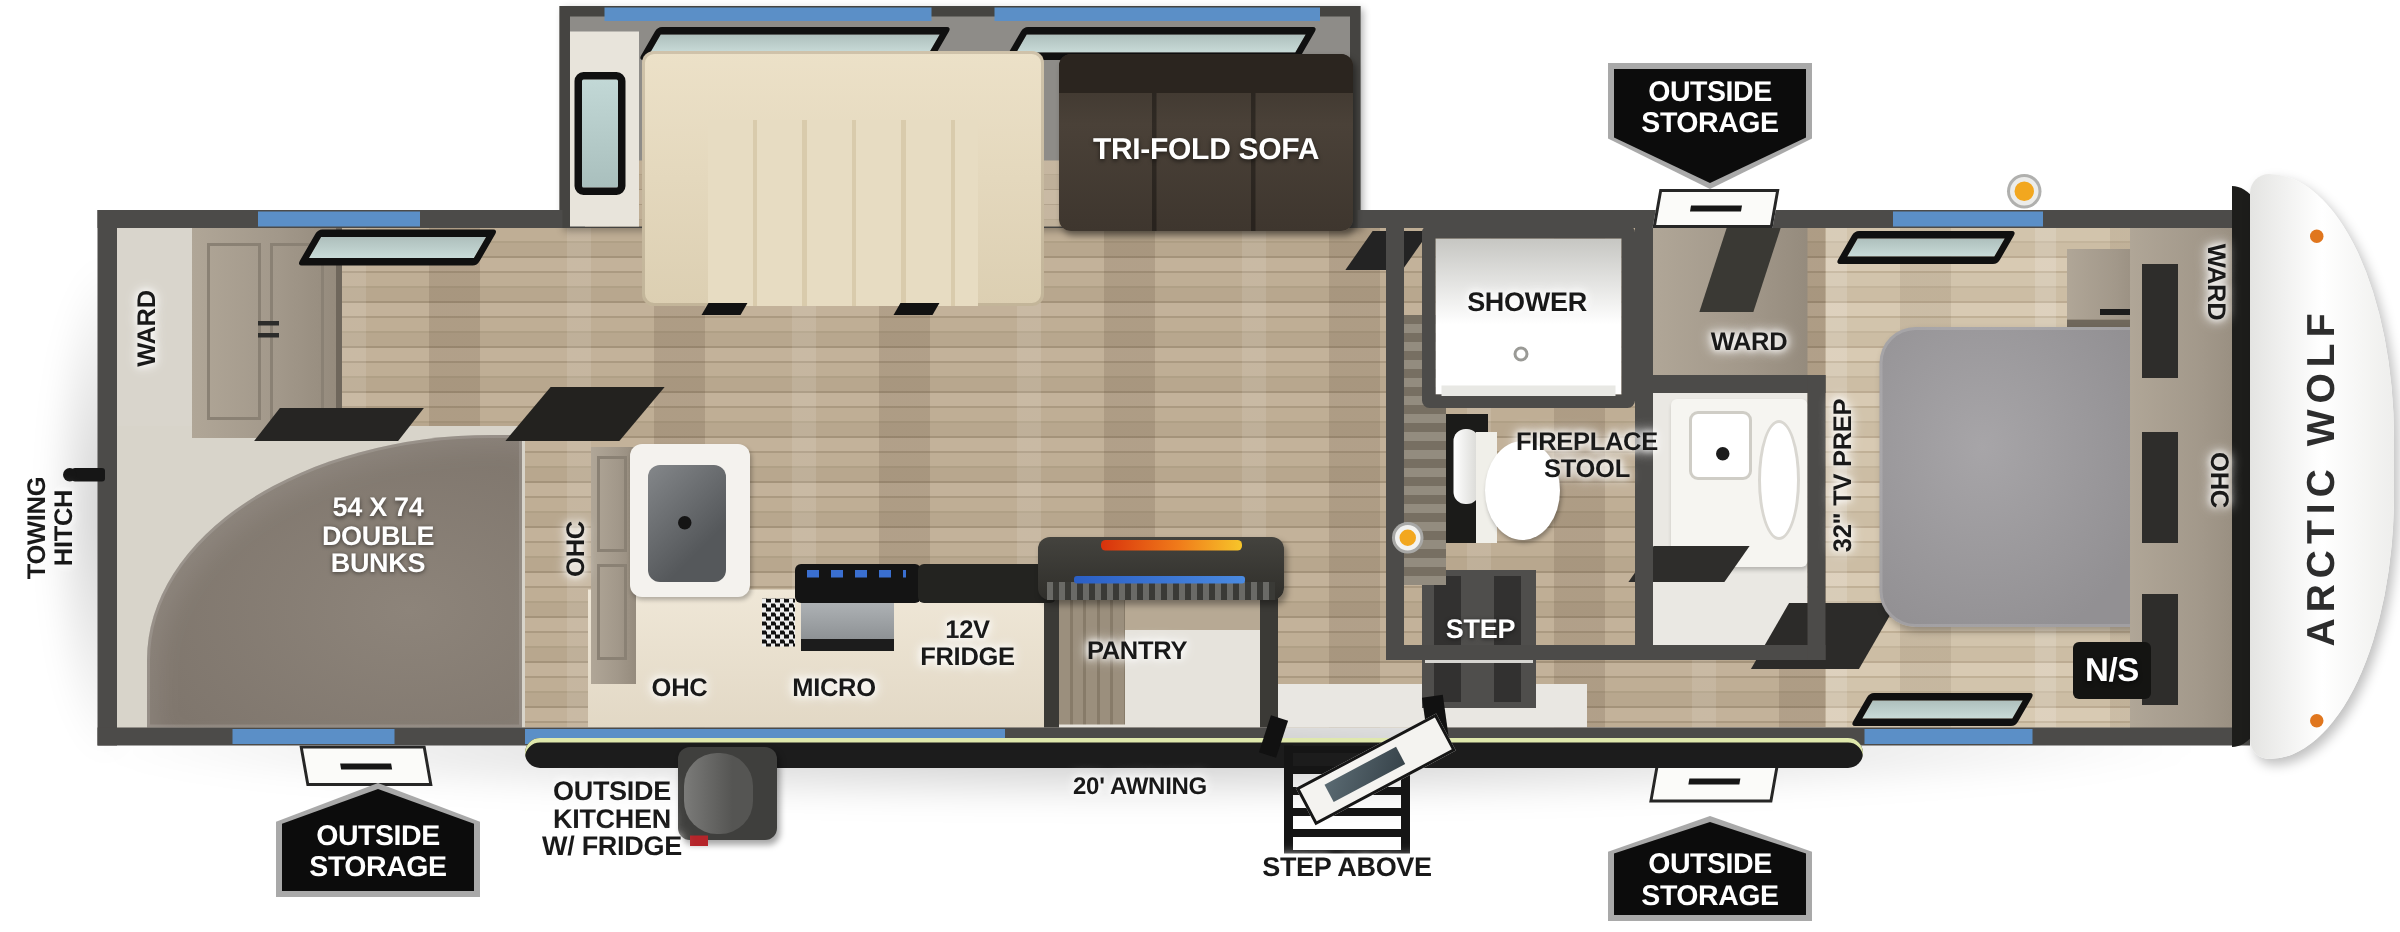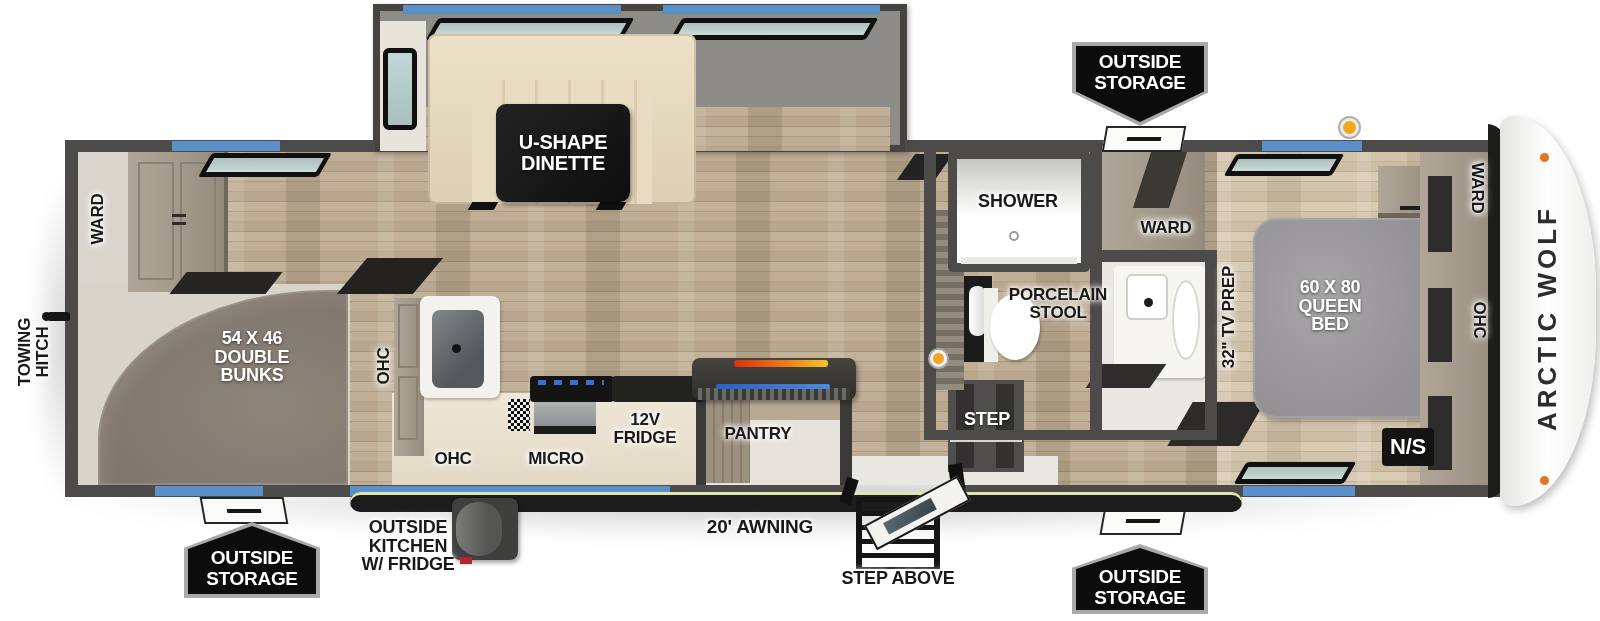--- a/index.html
+++ b/index.html
@@ -190,27 +190,29 @@
               background:linear-gradient(180deg,#c2d8d6,#a9bfbd);z-index:21;"></div>
 
   <div class="abs" style="left:428px;top:34px;width:268px;height:170px;z-index:22;
               background:linear-gradient(180deg,#ece1c8,#dccfb2);border-radius:8px;
               box-shadow:inset 0 0 0 2px rgba(120,105,80,.25);">
     <div class="abs" style="left:44px;top:46px;right:44px;bottom:0;
          background:repeating-linear-gradient(90deg,#e7dcc2 0 30px,#d9cbac 30px 33px);"></div>
   </div>
   <div class="abs" style="left:470px;top:202px;width:26px;height:8px;background:#111;transform:skewX(-30deg);z-index:22;"></div>
   <div class="abs" style="left:598px;top:202px;width:26px;height:8px;background:#111;transform:skewX(-30deg);z-index:22;"></div>
-  <div class="abs" style="left:496px;top:104px;width:134px;height:98px;background:linear-gradient(135deg,#232323,#0e0e0e);
-              border-radius:10px;z-index:23;display:flex;align-items:center;justify-content:center;
-              box-shadow:2px 3px 4px rgba(0,0,0,.4);">
-    <span class="lbl w" style="position:static;font-size:20px;">U-SHAPE
-DINETTE</span>
-  </div>
-
+
+  <div class="abs" style="left:706px;top:36px;width:196px;height:118px;z-index:22;border-radius:8px;
+              background:linear-gradient(180deg,#3a332b,#4a4138 40%,#3e362e);
+              box-shadow:2px 3px 4px rgba(0,0,0,.4);display:flex;align-items:center;justify-content:center;">
+    <div class="abs" style="left:0;top:0;width:100%;height:26px;background:#2b251f;border-radius:8px 8px 0 0;"></div>
+    <div class="abs" style="left:62px;top:26px;width:3px;height:92px;background:rgba(0,0,0,.35);"></div>
+    <div class="abs" style="left:128px;top:26px;width:3px;height:92px;background:rgba(0,0,0,.35);"></div>
+    <span class="lbl w" style="position:static;font-size:20px;margin-top:10px;">TRI-FOLD SOFA</span>
+  </div>
 
   <div class="abs" style="left:1488px;top:124px;width:42px;height:374px;background:#1d1d1b;
               border-radius:0 60px 60px 0 / 0 187px 187px 0;z-index:24;"></div>
   <div class="abs" style="left:1500px;top:116px;width:96px;height:390px;z-index:25;
               background:linear-gradient(90deg,#e4e4e2,#ffffff 50%,#eeeeec);
               border-radius:14px 92px 92px 14px / 14px 195px 195px 14px;
               box-shadow:3px 4px 8px rgba(0,0,0,.25);"></div>
   <div class="dot-orange" style="left:1540px;top:153px;width:9px;height:9px;"></div>
   <div class="dot-orange" style="left:1540px;top:476px;width:9px;height:9px;"></div>
   <div class="lbl" style="left:1419px;top:303px;width:260px;height:30px;transform:rotate(-90deg);
@@ -265,39 +267,36 @@
   <div class="badge pent-up" style="left:1072px;top:544px;width:136px;height:70px;">
     <div class="bg"></div>
     <div class="inner">OUTSIDE
 STORAGE</div>
   </div>
 
   <div class="abs" style="left:1340px;top:118px;width:19px;height:19px;border-radius:50%;background:#f2a71f;
               border:3px solid #ececea;box-shadow:0 0 0 2px #b0b0ae;z-index:41;"></div>
 
   <div class="lbl rotl" style="left:64px;top:209px;width:70px;height:20px;">WARD</div>
-  <div class="lbl w" style="left:192px;top:329px;width:120px;font-size:18px;">54 X 46
+  <div class="lbl w" style="left:192px;top:329px;width:120px;font-size:18px;">54 X 74
 DOUBLE
 BUNKS</div>
   <div class="lbl rotl" style="left:359px;top:357px;width:50px;height:18px;">OHC</div>
   <div class="lbl" style="left:423px;top:450px;width:60px;">OHC</div>
   <div class="lbl" style="left:521px;top:450px;width:70px;">MICRO</div>
   <div class="lbl" style="left:610px;top:411px;width:70px;">12V
 FRIDGE</div>
   <div class="lbl" style="left:718px;top:425px;width:80px;">PANTRY</div>
   <div class="lbl" style="left:973px;top:192px;width:90px;font-size:18px;text-align:center;">SHOWER</div>
-  <div class="lbl" style="left:1008px;top:286px;width:100px;">PORCELAIN
+  <div class="lbl" style="left:1008px;top:286px;width:100px;">FIREPLACE
 STOOL</div>
   <div class="lbl" style="left:1131px;top:219px;width:70px;">WARD</div>
   <div class="lbl w" style="left:952px;top:410px;width:70px;font-size:18px;">STEP</div>
   <div class="lbl rotl" style="left:1169px;top:308px;width:120px;height:18px;">32" TV PREP</div>
-  <div class="lbl w" style="left:1270px;top:278px;width:120px;font-size:18px;z-index:40;">60 X 80
-QUEEN
-BED</div>
   <div class="lbl rotr" style="left:1442px;top:179px;width:70px;height:18px;z-index:40;">WARD</div>
   <div class="lbl rotr" style="left:1444px;top:311px;width:70px;height:18px;z-index:40;">OHC</div>
-  <div class="lbl" style="left:700px;top:517px;width:120px;font-size:19px;z-index:45;">20' AWNING</div>
+  <div class="lbl" style="left:700px;top:517px;width:120px;font-size:16px;z-index:45;">20' AWNING</div>
   <div class="lbl" style="left:838px;top:569px;width:120px;font-size:18px;z-index:45;">STEP ABOVE</div>
   <div class="lbl" style="left:348px;top:518px;width:120px;font-size:18px;z-index:45;">OUTSIDE
 KITCHEN
 W/ FRIDGE</div>
 
 </div>
 
 </body></html>

